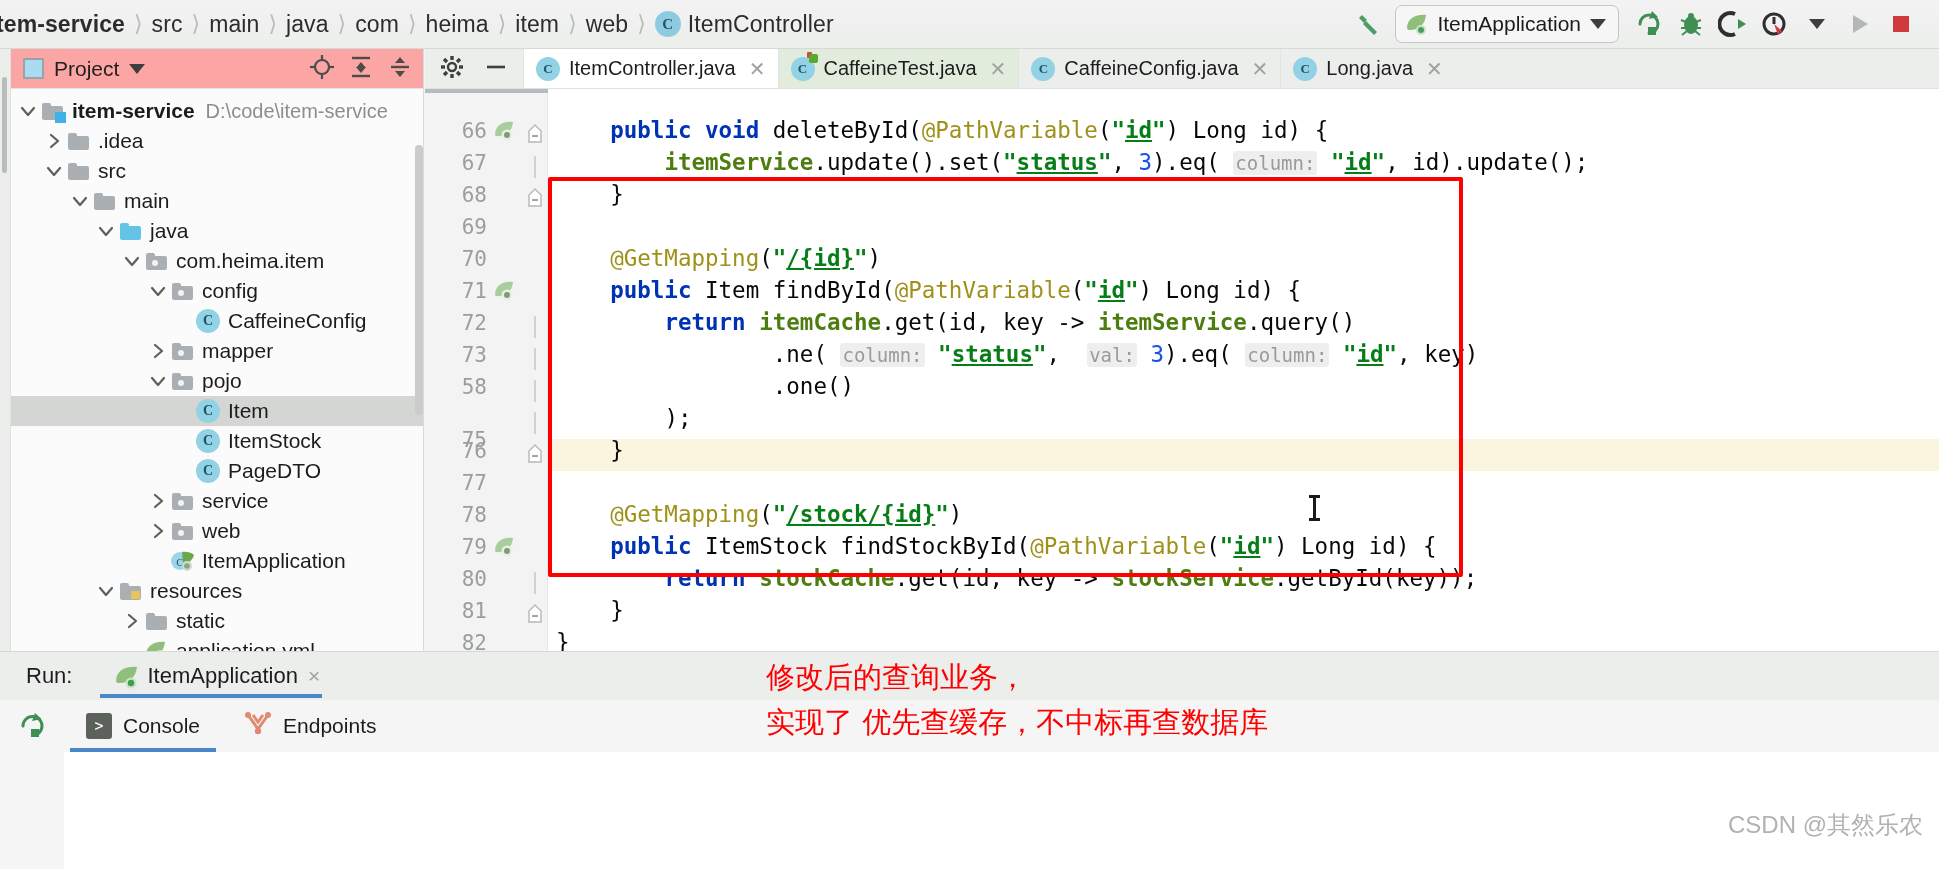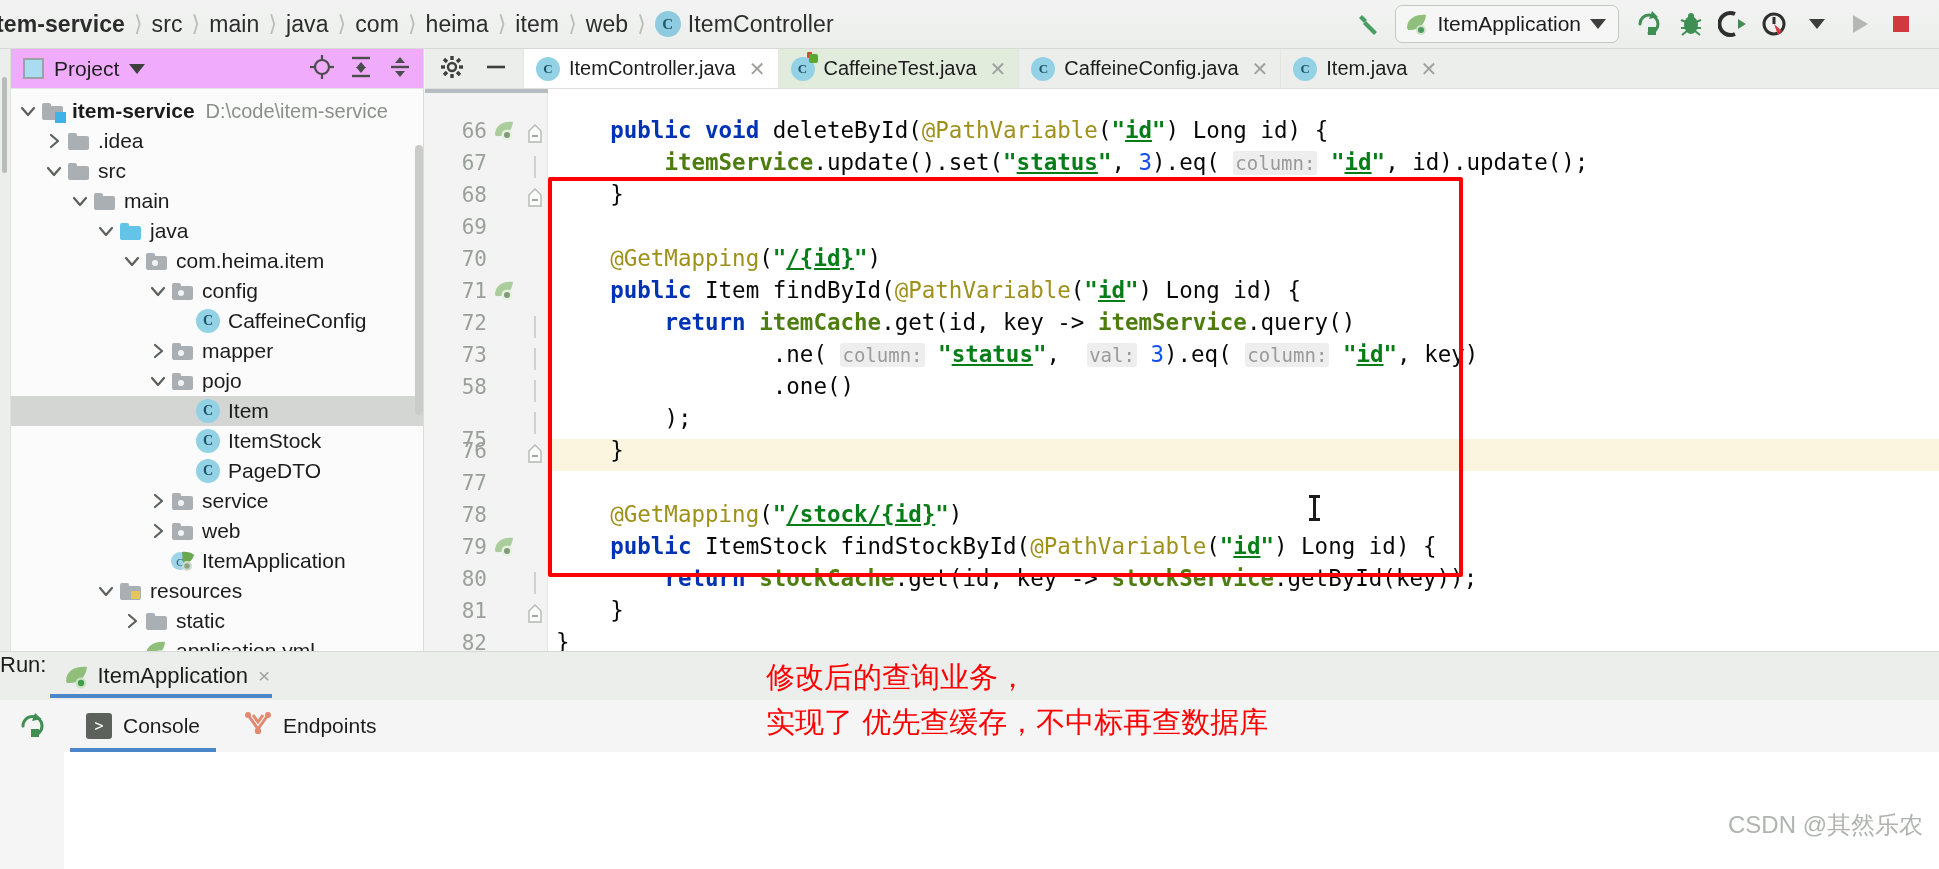--- a/index.html
+++ b/index.html
@@ -61,21 +61,21 @@
     background: #b9bdb9; border-radius: 3px;
   }
 
   
   .projpanel {
     position: absolute; left: 11px; top: 49px; width: 413px; height: 602px;
     background: #fafbfa; border-right: 1px solid #d8dbd8;
   }
   .proj-header {
     height: 40px; display: flex; align-items: center; gap: 10px;
-    padding: 0 10px 0 12px; background: #f0abfc; border-bottom: 1px solid #e2e5e2;
+    padding: 0 10px 0 12px; background: #fca5a5; border-bottom: 1px solid #e2e5e2;
   }
   .proj-title { font-size: 21px; color: #1f1f1f; }
   .proj-icon-sq {
     width: 21px; height: 21px; border: 2px solid #9aa3a8; background: #a9dcf0;
   }
   .hdr-spacer { margin-left: auto; display: flex; align-items: center; gap: 13px; }
   .tree { padding-top: 7px; font-size: 21px; color: #1c1c1c; }
   .node {
     display: flex; align-items: center; height: 30px; white-space: nowrap;
     padding-left: 6px; cursor: default;
@@ -200,21 +200,21 @@
   .caret-i::before { top:0; }
   .caret-i::after { bottom:0; }
   .caret-i i { position:absolute; left:4px; top:0; width:3px; height:26px; background:#1b1b1b; }
 
   
   .runpanel {
     position: absolute; left: 0; top: 651px; width: 1939px; height: 218px;
     background: #eceeec; border-top: 1px solid #d6d9d6;
   }
   .run-head {
-    height: 48px; display: flex; padding-left: 0; gap: 4px;
+    height: 48px; display: flex; align-items: center; padding-left: 26px; gap: 28px;
     position: relative;
   }
   .run-label { font-size: 22px; color: #1c1c1c; }
   .run-tab {
     display:flex; align-items:center; gap:10px; font-size: 22px; color:#1c1c1c;
     padding: 0 14px; height: 48px; position: relative;
   }
   .run-tab .underline {
     position:absolute; left: 0; right: 12px; bottom: 2px; height: 4px; background:#4a86c8;
   }
@@ -656,21 +656,21 @@
         <span>CaffeineTest.java</span>
         <span class="x">✕</span>
       </div>
       <div class="tab">
         <span class="tab-c">C</span>
         <span>CaffeineConfig.java</span>
         <span class="x">✕</span>
       </div>
       <div class="tab">
         <span class="tab-c">C</span>
-        <span>Item.java</span>
+        <span>Long.java</span>
         <span class="x">✕</span>
       </div>
     </div>
 
     <div class="codearea">
       <div class="hl-row" style="top:350px"></div>
       <div class="gutter">
         <div class="gutter-top-tab"></div>
         <div id="gutter-nums">
             <div class="gl" style="top: 30px;">66</div>

